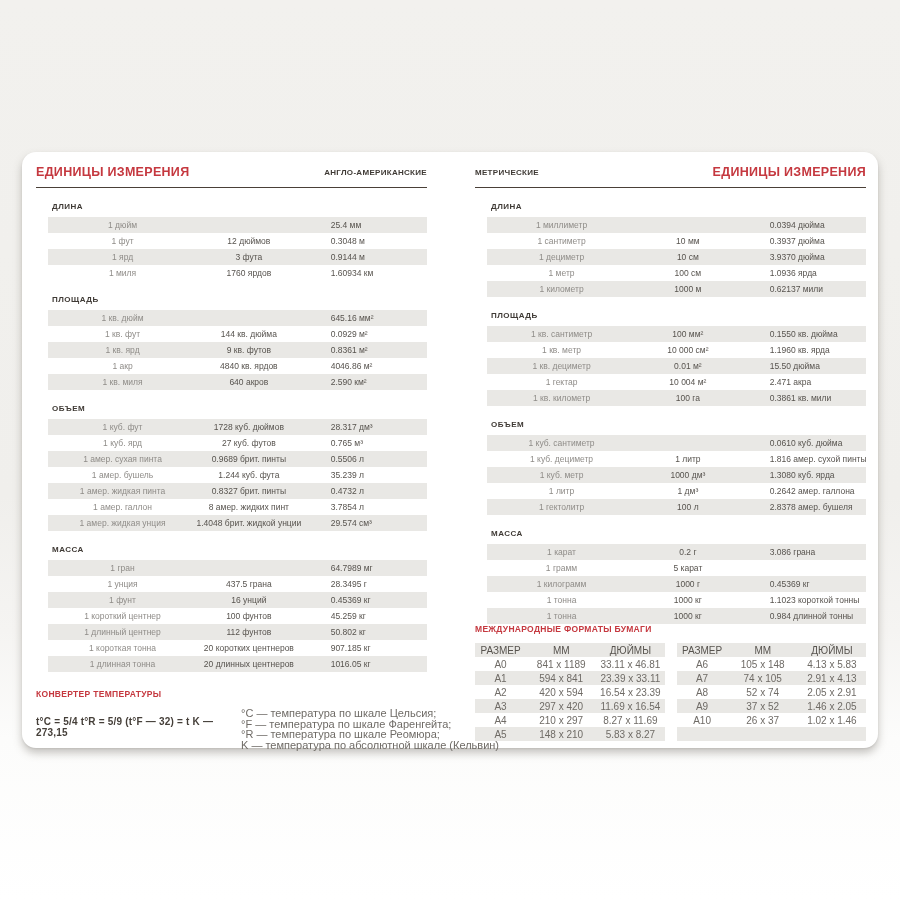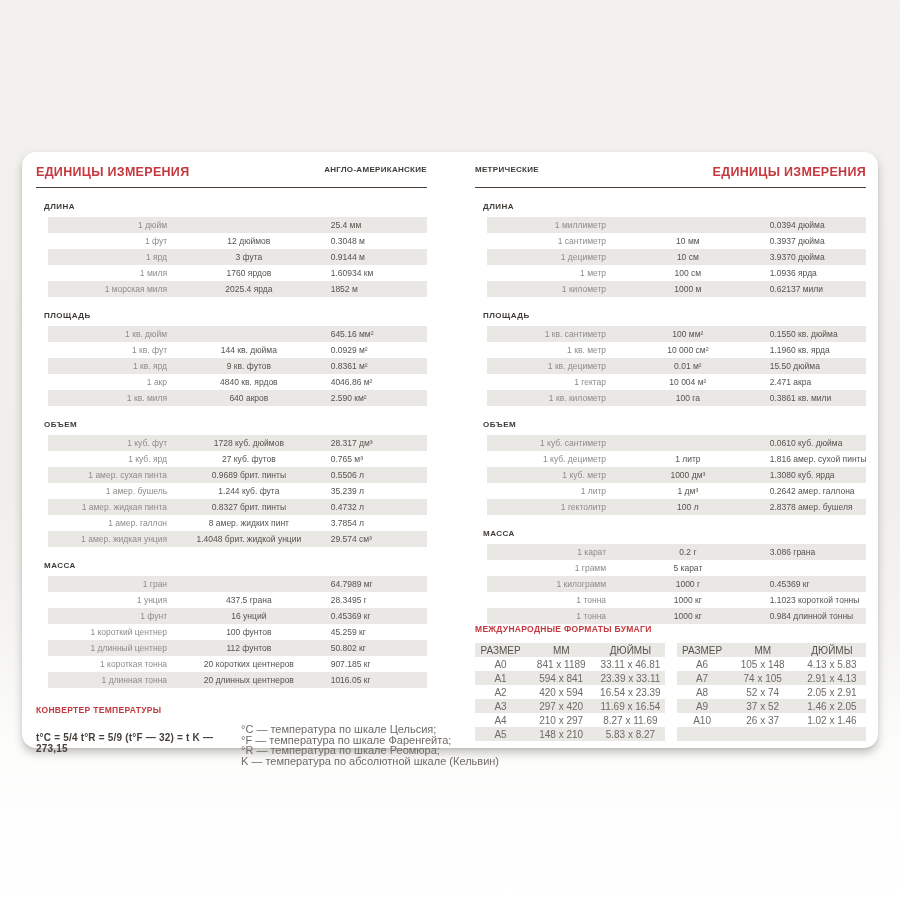--- a/index.html
+++ b/index.html
@@ -19,58 +19,58 @@
     display: flex;
     box-sizing: border-box;
     padding: 8px 12px 0 14px;
     gap: 48px;
   }
   .page { flex: 1; min-width: 0; }
 
   .page-header {
     display: flex;
     justify-content: space-between;
-    align-items: flex-start;
+    align-items: center;
     border-bottom: 1.5px solid #4a4038;
     padding-bottom: 8px;
     margin-top: 5px;
   }
   .page-title {
     margin: 0;
     font-size: 12.5px;
     font-weight: bold;
     letter-spacing: 0.3px;
     color: #c5383f;
   }
   .page-subtitle {
     font-size: 8px;
     font-weight: bold;
     letter-spacing: 0.3px;
     color: #3f3a35;
   }
 
   .section { margin-top: 14px; }
   .section-title {
-    margin: 0 0 6px 8px;
+    margin: 0 0 6px 16px;
     font-size: 8px;
     font-weight: bold;
     letter-spacing: 0.5px;
     color: #3f3a35;
   }
   .rows { margin-left: 12px; }
   .row {
     display: grid;
     grid-template-columns: 33% 40% 27%;
     height: 16px;
     align-items: center;
     font-size: 8.5px;
   }
   .row:nth-child(odd) { background: #e9e8e5; }
   .cell { white-space: nowrap; overflow: hidden; }
-  .cell-unit  { text-align: right; color: #8f8c88; padding-right: 6px; margin-left: 30px; }
+  .cell-unit  { text-align: center; color: #8f8c88; padding-right: 6px; margin-left: 30px; }
   .cell-equiv { text-align: center; color: #57534e; }
   .cell-value { text-align: left; color: #57534e; padding-left: 6px; }
 
   .temp-block { margin-top: 17px; }
   .block-title {
     margin: 0 0 9px 0;
     font-size: 8.5px;
     font-weight: bold;
     letter-spacing: 0.3px;
     color: #c5383f;
@@ -142,25 +142,20 @@
             </div>
             <div class="row">
               <span class="cell cell-unit">1 ярд</span>
               <span class="cell cell-equiv">3 фута</span>
               <span class="cell cell-value">0.9144 м</span>
             </div>
             <div class="row">
               <span class="cell cell-unit">1 миля</span>
               <span class="cell cell-equiv">1760 ярдов</span>
               <span class="cell cell-value">1.60934 км</span>
-            </div>
-            <div class="row">
-              <span class="cell cell-unit">1 морская миля</span>
-              <span class="cell cell-equiv">2025.4 ярда</span>
-              <span class="cell cell-value">1852 м</span>
             </div>
           </div>
         </div>
         <div class="section">
           <h3 class="section-title">ПЛОЩАДЬ</h3>
           <div class="rows">
             <div class="row">
               <span class="cell cell-unit">1 кв. дюйм</span>
               <span class="cell cell-equiv"></span>
               <span class="cell cell-value">645.16 мм²</span>

